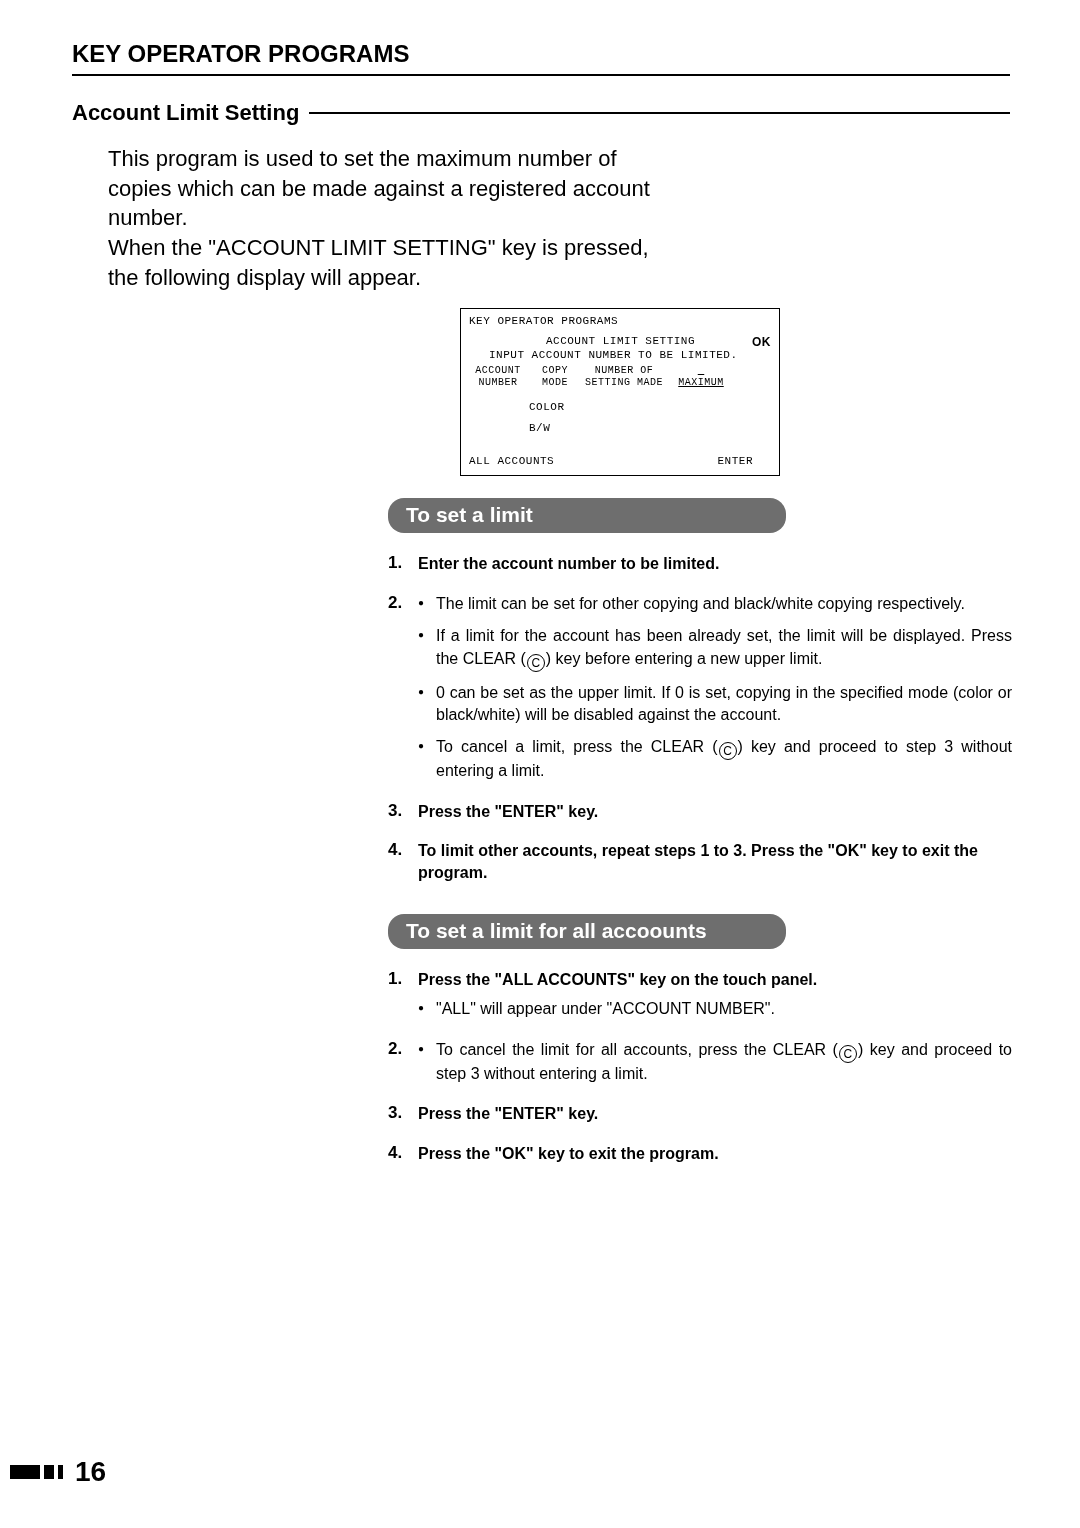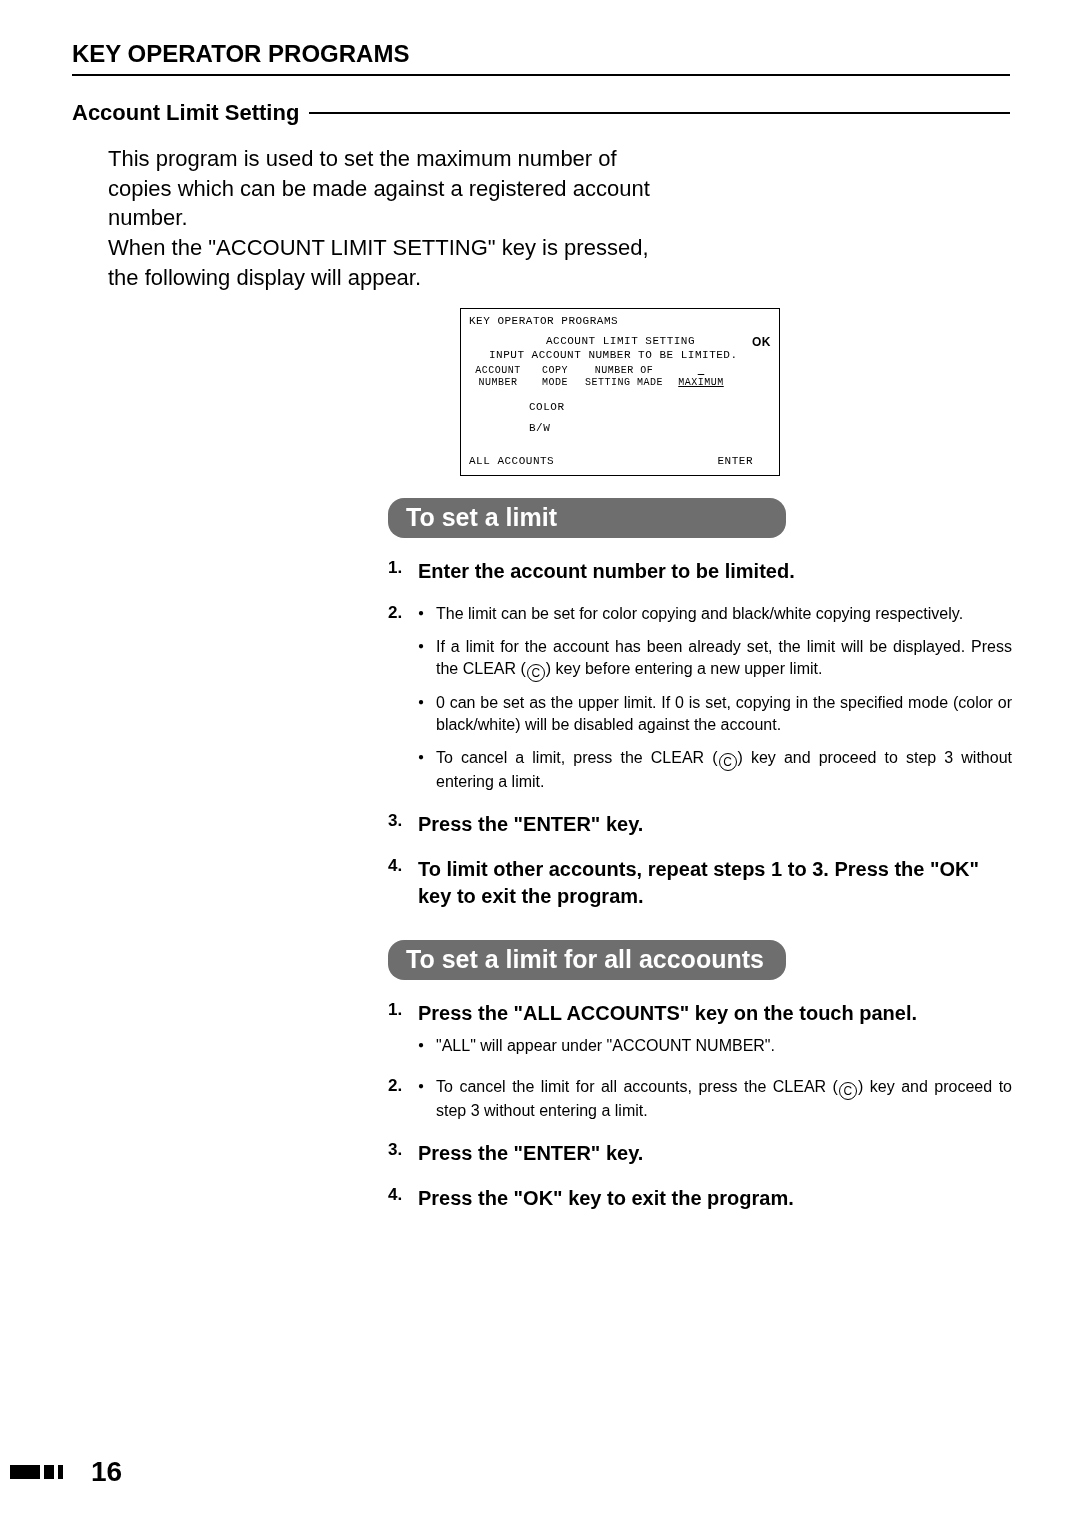--- a/index.html
+++ b/index.html
@@ -93,21 +93,21 @@
       margin-top: 16px;
       text-align: center;
     }
     .right-col {
       margin-left: 316px;
       width: 624px;
     }
     .subheader {
       background: #6e6e6e;
       color: #fff;
-      font-size: 25px;
+      font-size: 21px;
       font-weight: bold;
       border-radius: 16px;
       padding: 5px 18px 6px 18px;
       display: inline-block;
       margin-bottom: 20px;
       min-width: 398px;
     }
     .steps {
       list-style: none;
       counter-reset: step;
@@ -121,21 +121,21 @@
     .step::before {
       content: counter(step) ".";
       position: absolute;
       left: 0;
       top: 0;
       font-weight: bold;
       font-size: 17px;
     }
     .step-title {
       font-weight: bold;
-      font-size: 20px;
+      font-size: 16px;
       line-height: 1.35;
     }
     .sub-bullets {
       list-style: none;
       margin-top: 8px;
     }
     .sub-bullets li {
       position: relative;
       padding-left: 18px;
       font-size: 16px;
@@ -165,21 +165,21 @@
     }
     .section-gap {
       margin-top: 30px;
     }
     .page-number-wrap {
       position: absolute;
       bottom: 40px;
       left: 10px;
       display: flex;
       align-items: center;
-      gap: 28px;
+      gap: 12px;
     }
     .page-number-bars {
       display: flex;
       align-items: center;
       gap: 4px;
     }
     .page-number-bars .b1 {
       width: 30px;
       height: 14px;
       background: #000;
@@ -249,21 +249,21 @@
 </div>
 
 <div class="right-col">
   <div class="subheader">To set a limit</div>
   <ol class="steps" id="steps-1">
       <li class="step">
         <div class="step-title">Enter the account number to be limited.</div>
       </li>
       <li class="step">
         <ul class="sub-bullets">
-          <li>The limit can be set for color copying and black/white copying respectively.</li>
+          <li>The limit can be set for other copying and black/white copying respectively.</li>
           <li>If a limit for the account has been already set, the limit will be displayed. Press the CLEAR (<span class="clear-icon">C</span>) key before entering a new upper limit.</li>
           <li>0 can be set as the upper limit. If 0 is set, copying in the specified mode (color or black/white) will be disabled against the account.</li>
           <li>To cancel a limit, press the CLEAR (<span class="clear-icon">C</span>) key and proceed to step 3 without entering a limit.</li>
         </ul>
       </li>
       <li class="step">
         <div class="step-title">Press the "ENTER" key.</div>
       </li>
       <li class="step">
         <div class="step-title">To limit other accounts, repeat steps 1 to 3. Press the "OK" key to exit the program.</div>

